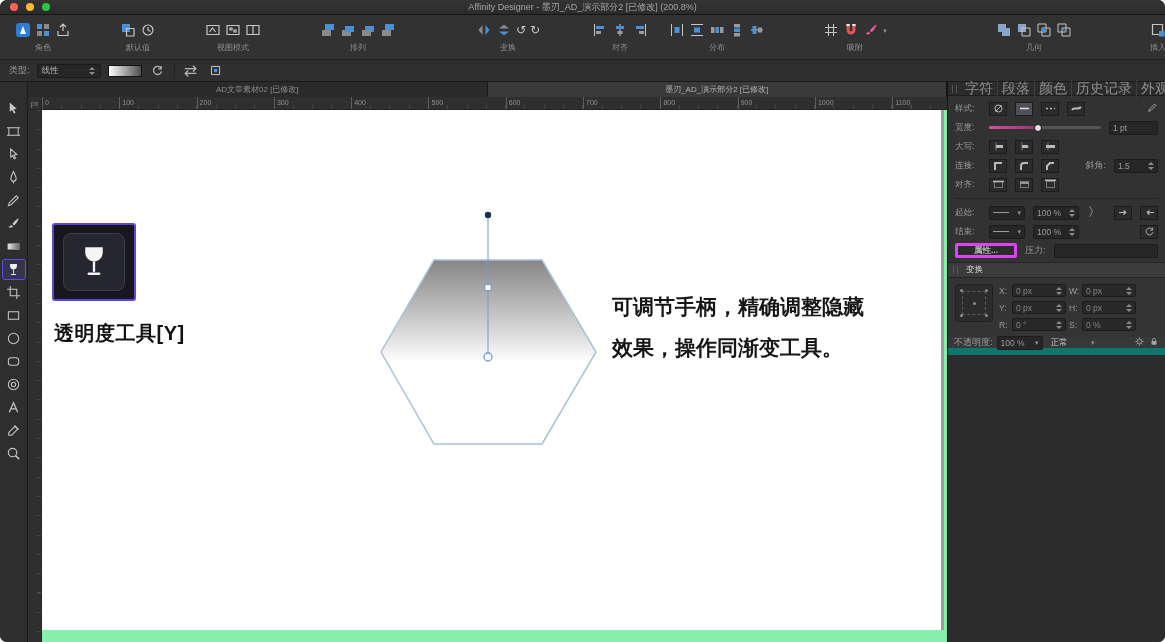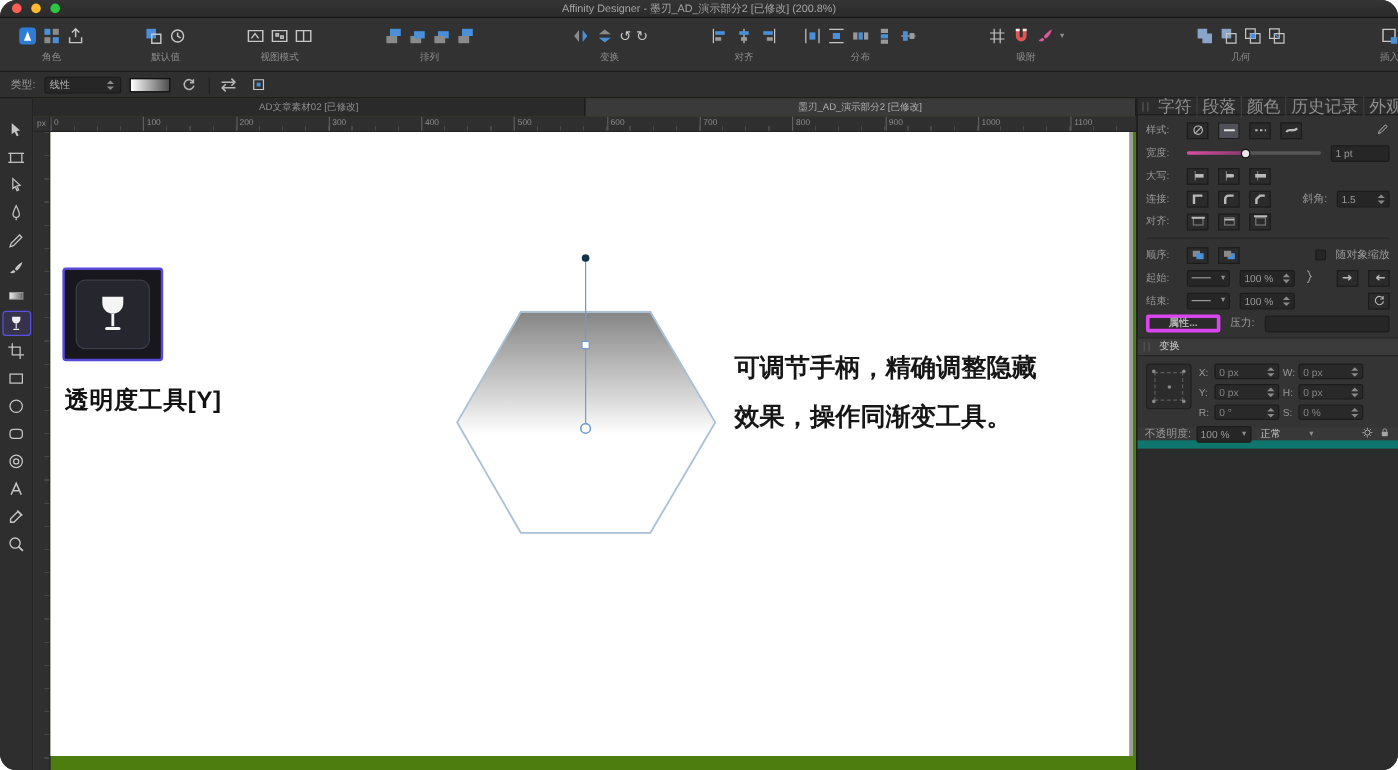--- a/index.html
+++ b/index.html
@@ -1,17 +1,17 @@
 <!DOCTYPE html>
 <html><head>
 <meta charset="utf-8">
 <style>
   * { margin:0; padding:0; box-sizing:border-box; }
   body { background:#fff; font-family:"Liberation Sans","DejaVu Sans",sans-serif; width:1165px; height:642px; overflow:hidden; }
-  .w { width:1165px; height:642px; border-radius:14px; overflow:hidden; background:#2d2d2d; position:relative; }
+  .w { width:1165px; height:642px; border-radius:7px; overflow:hidden; background:#2d2d2d; position:relative; }
 
   
   .tbar { height:15px; background:linear-gradient(#343434,#2b2b2b); border-bottom:1px solid #161616; position:relative; display:flex; align-items:center; }
   .tls { display:flex; gap:8px; margin-left:10px; }
   .tl { width:8px; height:8px; border-radius:50%; display:inline-block; }
   .tl.red{background:#ff5f57}.tl.yel{background:#febc2e}.tl.grn{background:#28c840}
   .ttl { position:absolute; left:0; right:0; text-align:center; font-size:9px; color:#a5a5a5; line-height:15px; }
 
   
   .toolbar { height:45px; background:#323232; border-bottom:1px solid #1d1d1d; display:flex; align-items:flex-start; overflow:hidden; padding-top:4px; }
@@ -34,21 +34,21 @@
   .vdiv { width:1px; height:14px; background:#222; }
   .ctxbtn { width:18px; height:16px; display:flex; align-items:center; justify-content:center; color:#b5b5b5; }
 
   
   .main { display:flex; height:560px; }
   .toolscol { width:28px; background:#2e2e2e; border-right:1px solid #1c1c1c; padding-top:16px; display:flex; flex-direction:column; align-items:center; gap:2px; flex:none; }
   .tool { width:24px; height:21px; display:flex; align-items:center; justify-content:center; color:#c6c6c6; border-radius:3px; }
   .tool svg { width:15px; height:15px; }
   .tool.hl { border:1.5px solid #5c50e0; background:rgba(92,80,224,.18); }
 
-  .ccol { width:919px; display:flex; flex-direction:column; flex:none; background:#4d7c0f; }
+  .ccol { width:919px; display:flex; flex-direction:column; flex:none; background:#86efac; }
   .dtabs { height:15px; background:#1f1f1f; display:flex; flex:none; }
   .dtab { flex:1; font-size:8px; display:flex; align-items:center; justify-content:center; color:#8d8d8d; background:#2a2a2a; border-right:1px solid #161616; white-space:nowrap; overflow:hidden; }
   .dtab.active { background:#3a3a3a; color:#b0b0b0; }
   .rrow { height:13px; display:flex; flex:none; background:#2f2f2f; border-bottom:1px solid #242424; }
   .rcorner { width:14px; font-size:7px; color:#8a8a8a; display:flex; align-items:center; justify-content:center; border-right:1px solid #242424; }
   .rmarks { flex:1; display:flex; overflow:hidden; background-image:repeating-linear-gradient(to right, #474747 0 1px, transparent 1px 19.3px); background-position:0 bottom; background-size:100% 4px; background-repeat:repeat-x; }
   .rmark { width:77.3px; flex:none; border-left:1px solid #5e5e5e; font-size:7px; color:#8f8f8f; padding-left:2px; line-height:11px; }
   .vp { flex:1; display:flex; position:relative; overflow:hidden; }
   .vruler { width:14px; background:#2f2f2f; border-right:1px solid #242424; background-image:repeating-linear-gradient(to bottom, #474747 0 1px, transparent 1px 19.3px); background-position:right 0; background-size:4px 100%; background-repeat:repeat-y; flex:none; }
   .page { position:relative; width:902px; height:520px; background:#ffffff; flex:none; }
@@ -666,37 +666,20 @@
               </svg>
             </span>
           <span class="ibtn">
               <svg viewBox="0 0 13 11" fill="none">
                 <rect x="2.5" y="2.5" width="8" height="6" stroke="#777"></rect>
                 <line x1="1" y1="1.2" x2="12" y2="1.2" stroke="#b9b9b9" stroke-width="1.6"></line>
               </svg>
             </span>
         </div>
         <div class="hr"></div>
-        <div class="row">
-          <span class="rl">顺序:</span>
-          <span class="ibtn">
-              <svg viewBox="0 0 13 11">
-                <rect x="2" y="2" width="6" height="5" fill="#8a8a8a"></rect>
-                <rect x="5" y="4" width="6" height="5" fill="#4a90d9"></rect>
-              </svg>
-            </span>
-          <span class="ibtn">
-              <svg viewBox="0 0 13 11">
-                <rect x="5" y="4" width="6" height="5" fill="#4a90d9"></rect>
-                <rect x="2" y="2" width="6" height="5" fill="#8a8a8a"></rect>
-              </svg>
-            </span>
-          <span style="margin-left:auto" class="cb"></span>
-          <span class="lbl">随对象缩放</span>
-        </div>
         <div class="row">
           <span class="rl">起始:</span>
           <span class="valbox" style="width:36px">
               <span class="linespec"></span>
               <span class="caret" style="margin-left:auto">▾</span>
             </span>
           <span class="valbox" style="width:46px">
               <span>100 %</span>
               <span class="stepper">
                 <i class="up"></i>

